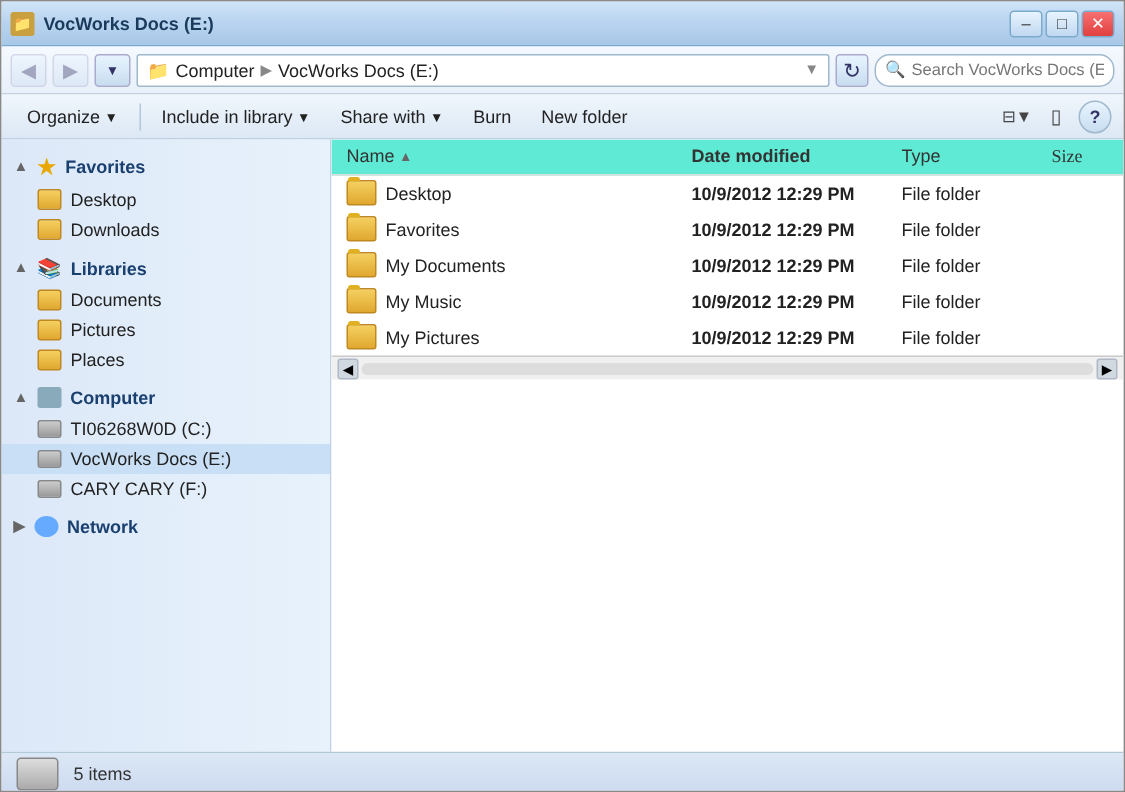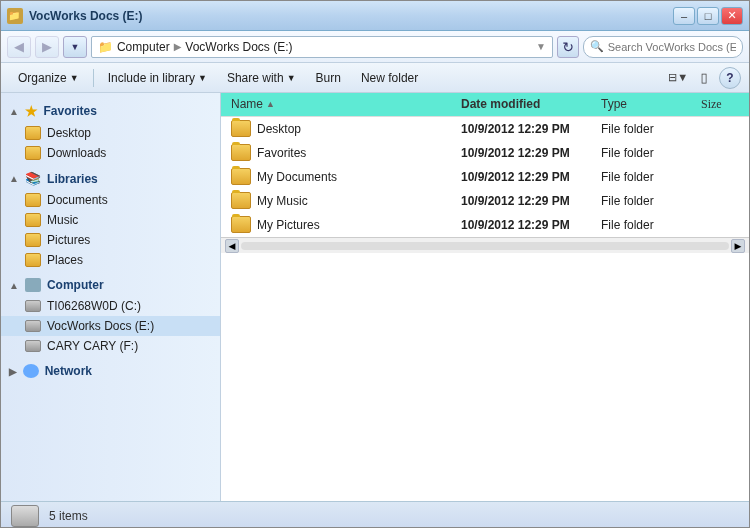--- a/index.html
+++ b/index.html
@@ -400,24 +400,20 @@
         <span class="expand-icon">▲</span>
         <span class="lib-icon">📚</span>
         <span>Libraries</span>
       </div>
       <div class="sidebar-item">
         <div class="folder-icon-sm"></div>
         <span>Documents</span>
       </div>
       <div class="sidebar-item">
         <div class="folder-icon-sm"></div>
-        <span>Music</span>
-      </div>
-      <div class="sidebar-item">
-        <div class="folder-icon-sm"></div>
         <span>Pictures</span>
       </div>
       <div class="sidebar-item">
         <div class="folder-icon-sm"></div>
         <span>Places</span>
       </div>
     </div>
 
     <div class="sidebar-section">
       <div class="sidebar-header">

